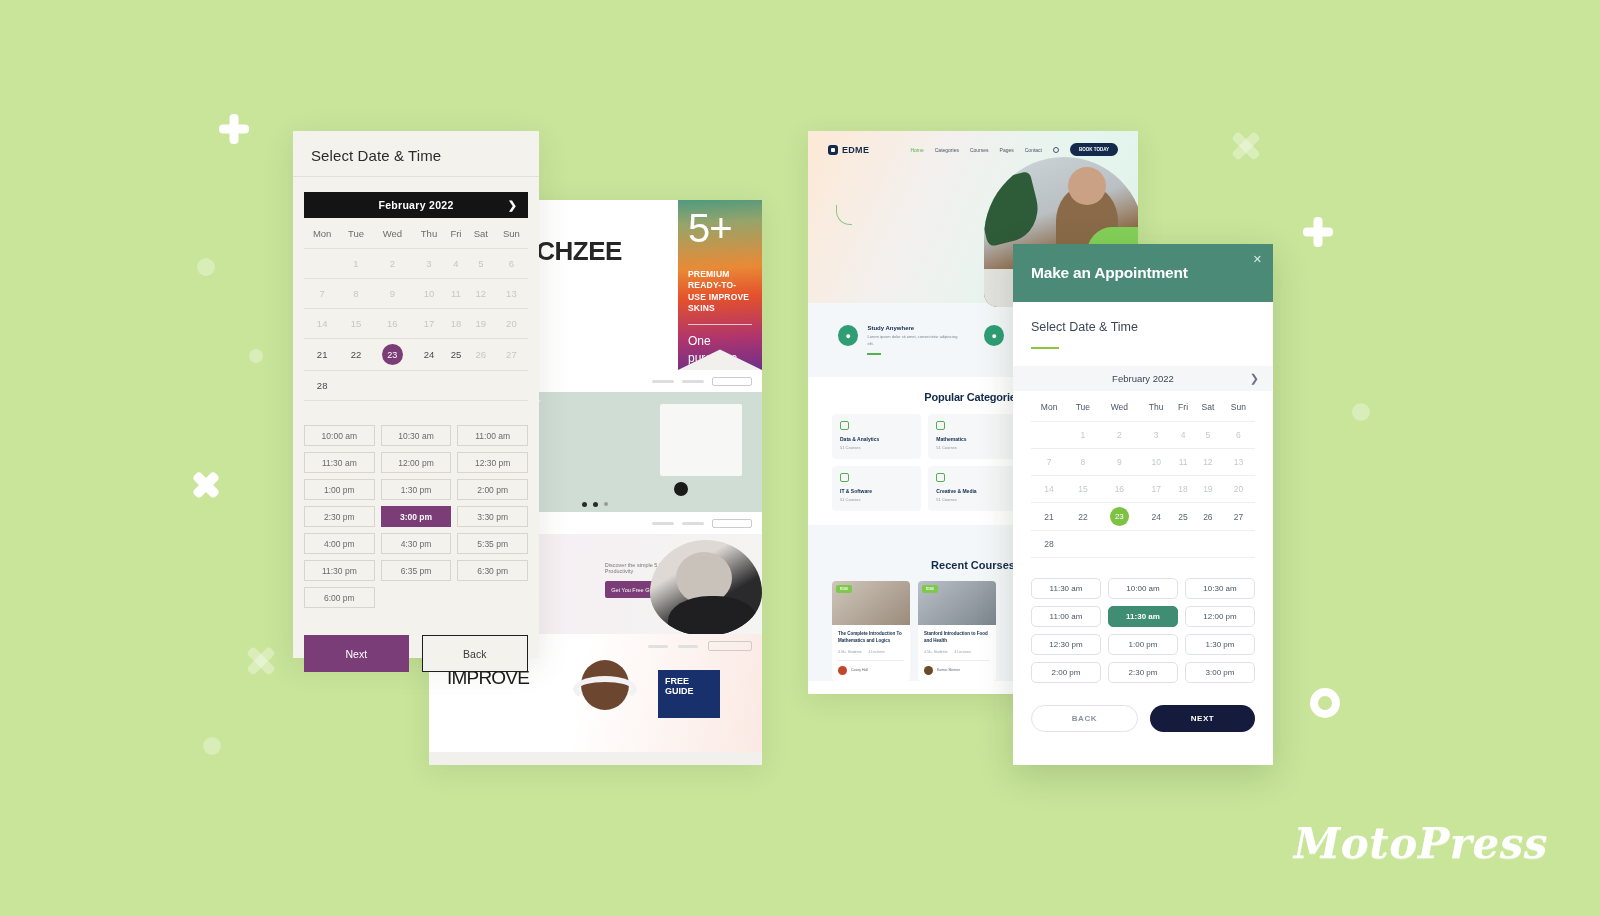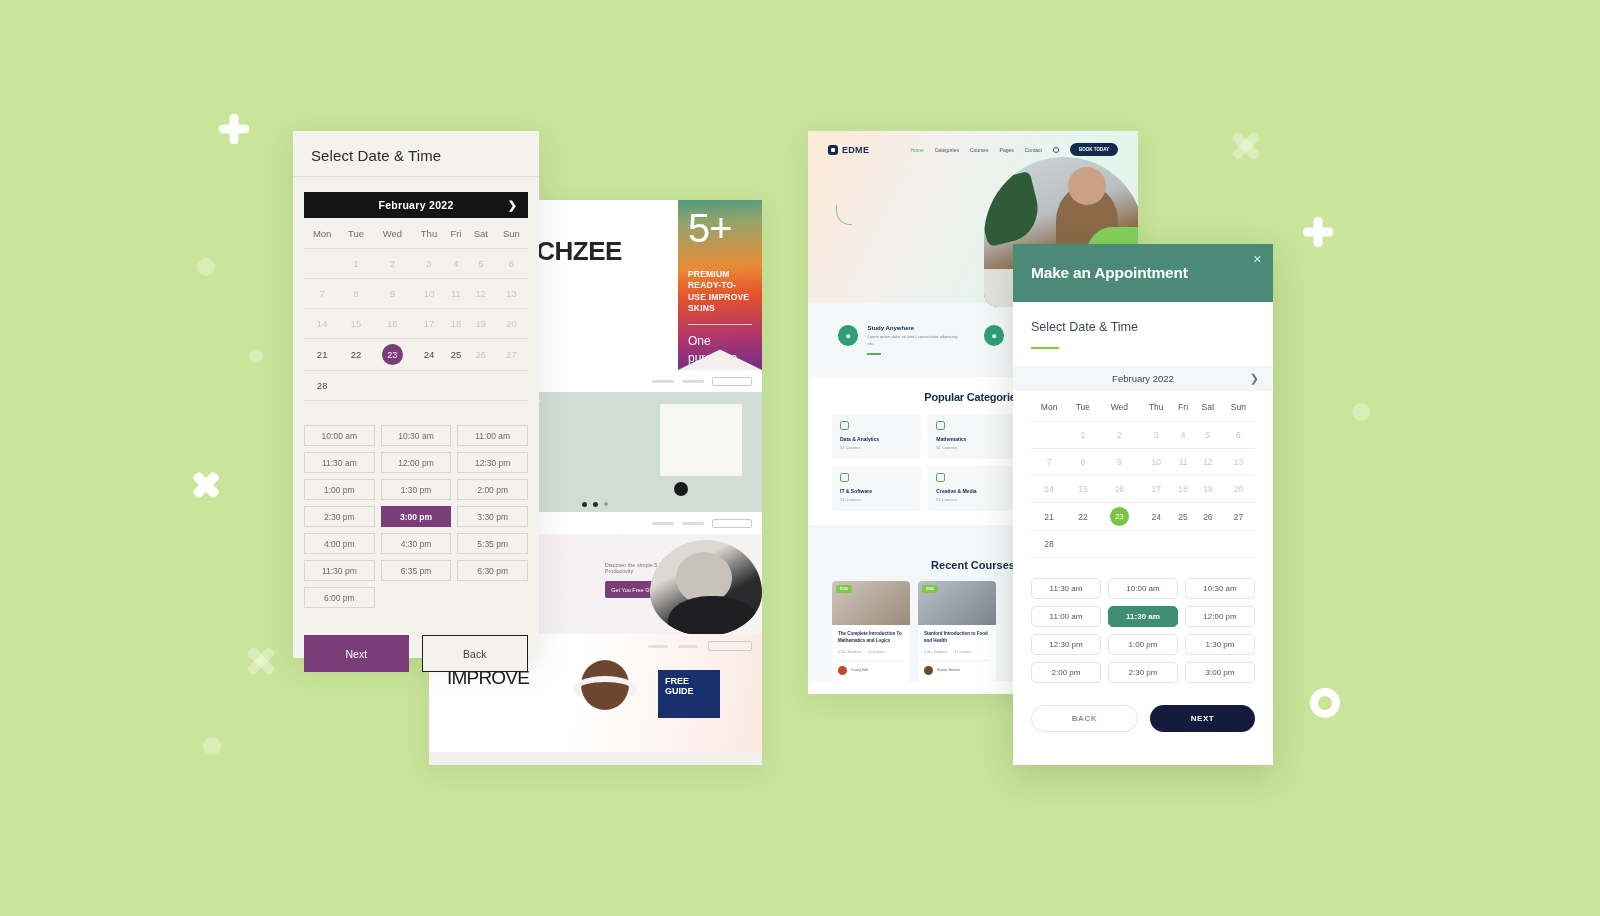--- a/index.html
+++ b/index.html
@@ -638,13 +638,14 @@
           <div class="rslot">2:30 pm</div>
           <div class="rslot">3:00 pm</div>
         </div>
       <div class="rbtns">
         <div class="rbtn ghost">BACK</div>
         <div class="rbtn dark">NEXT</div>
       </div>
     </div>
   </div>
 
+  <div class="logo">MotoPress</div>
 </div>
 
 </body></html>

